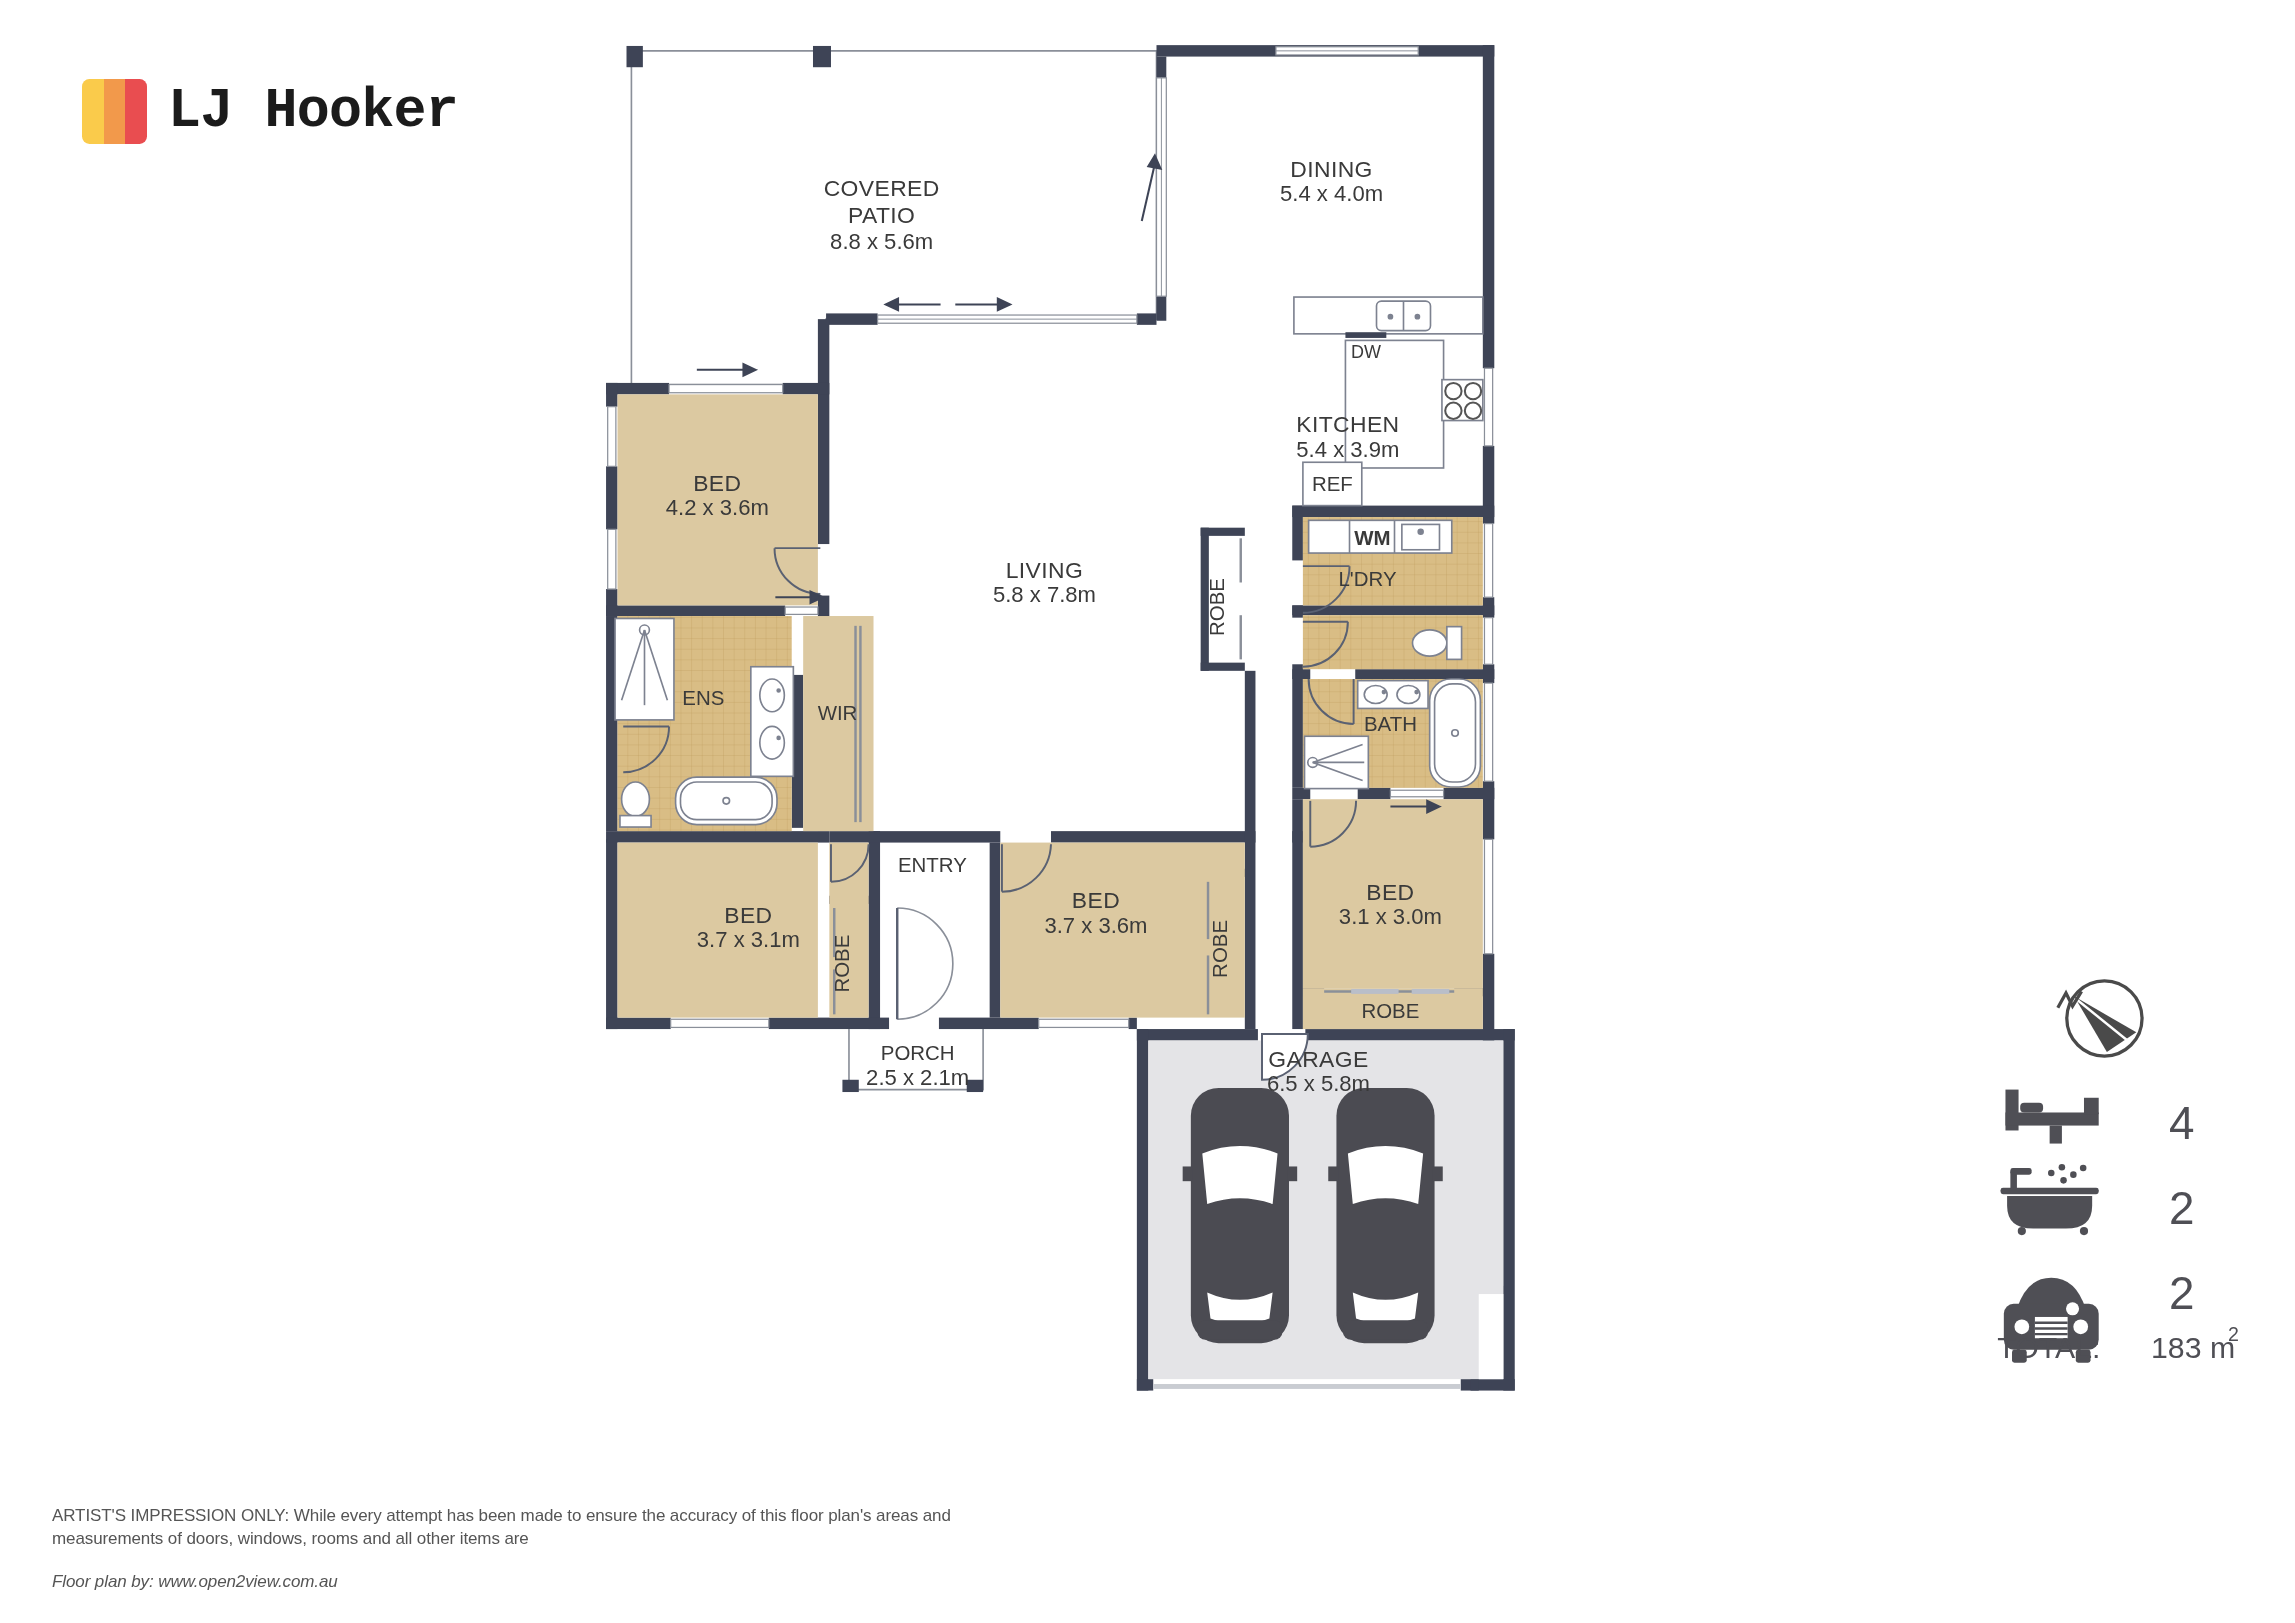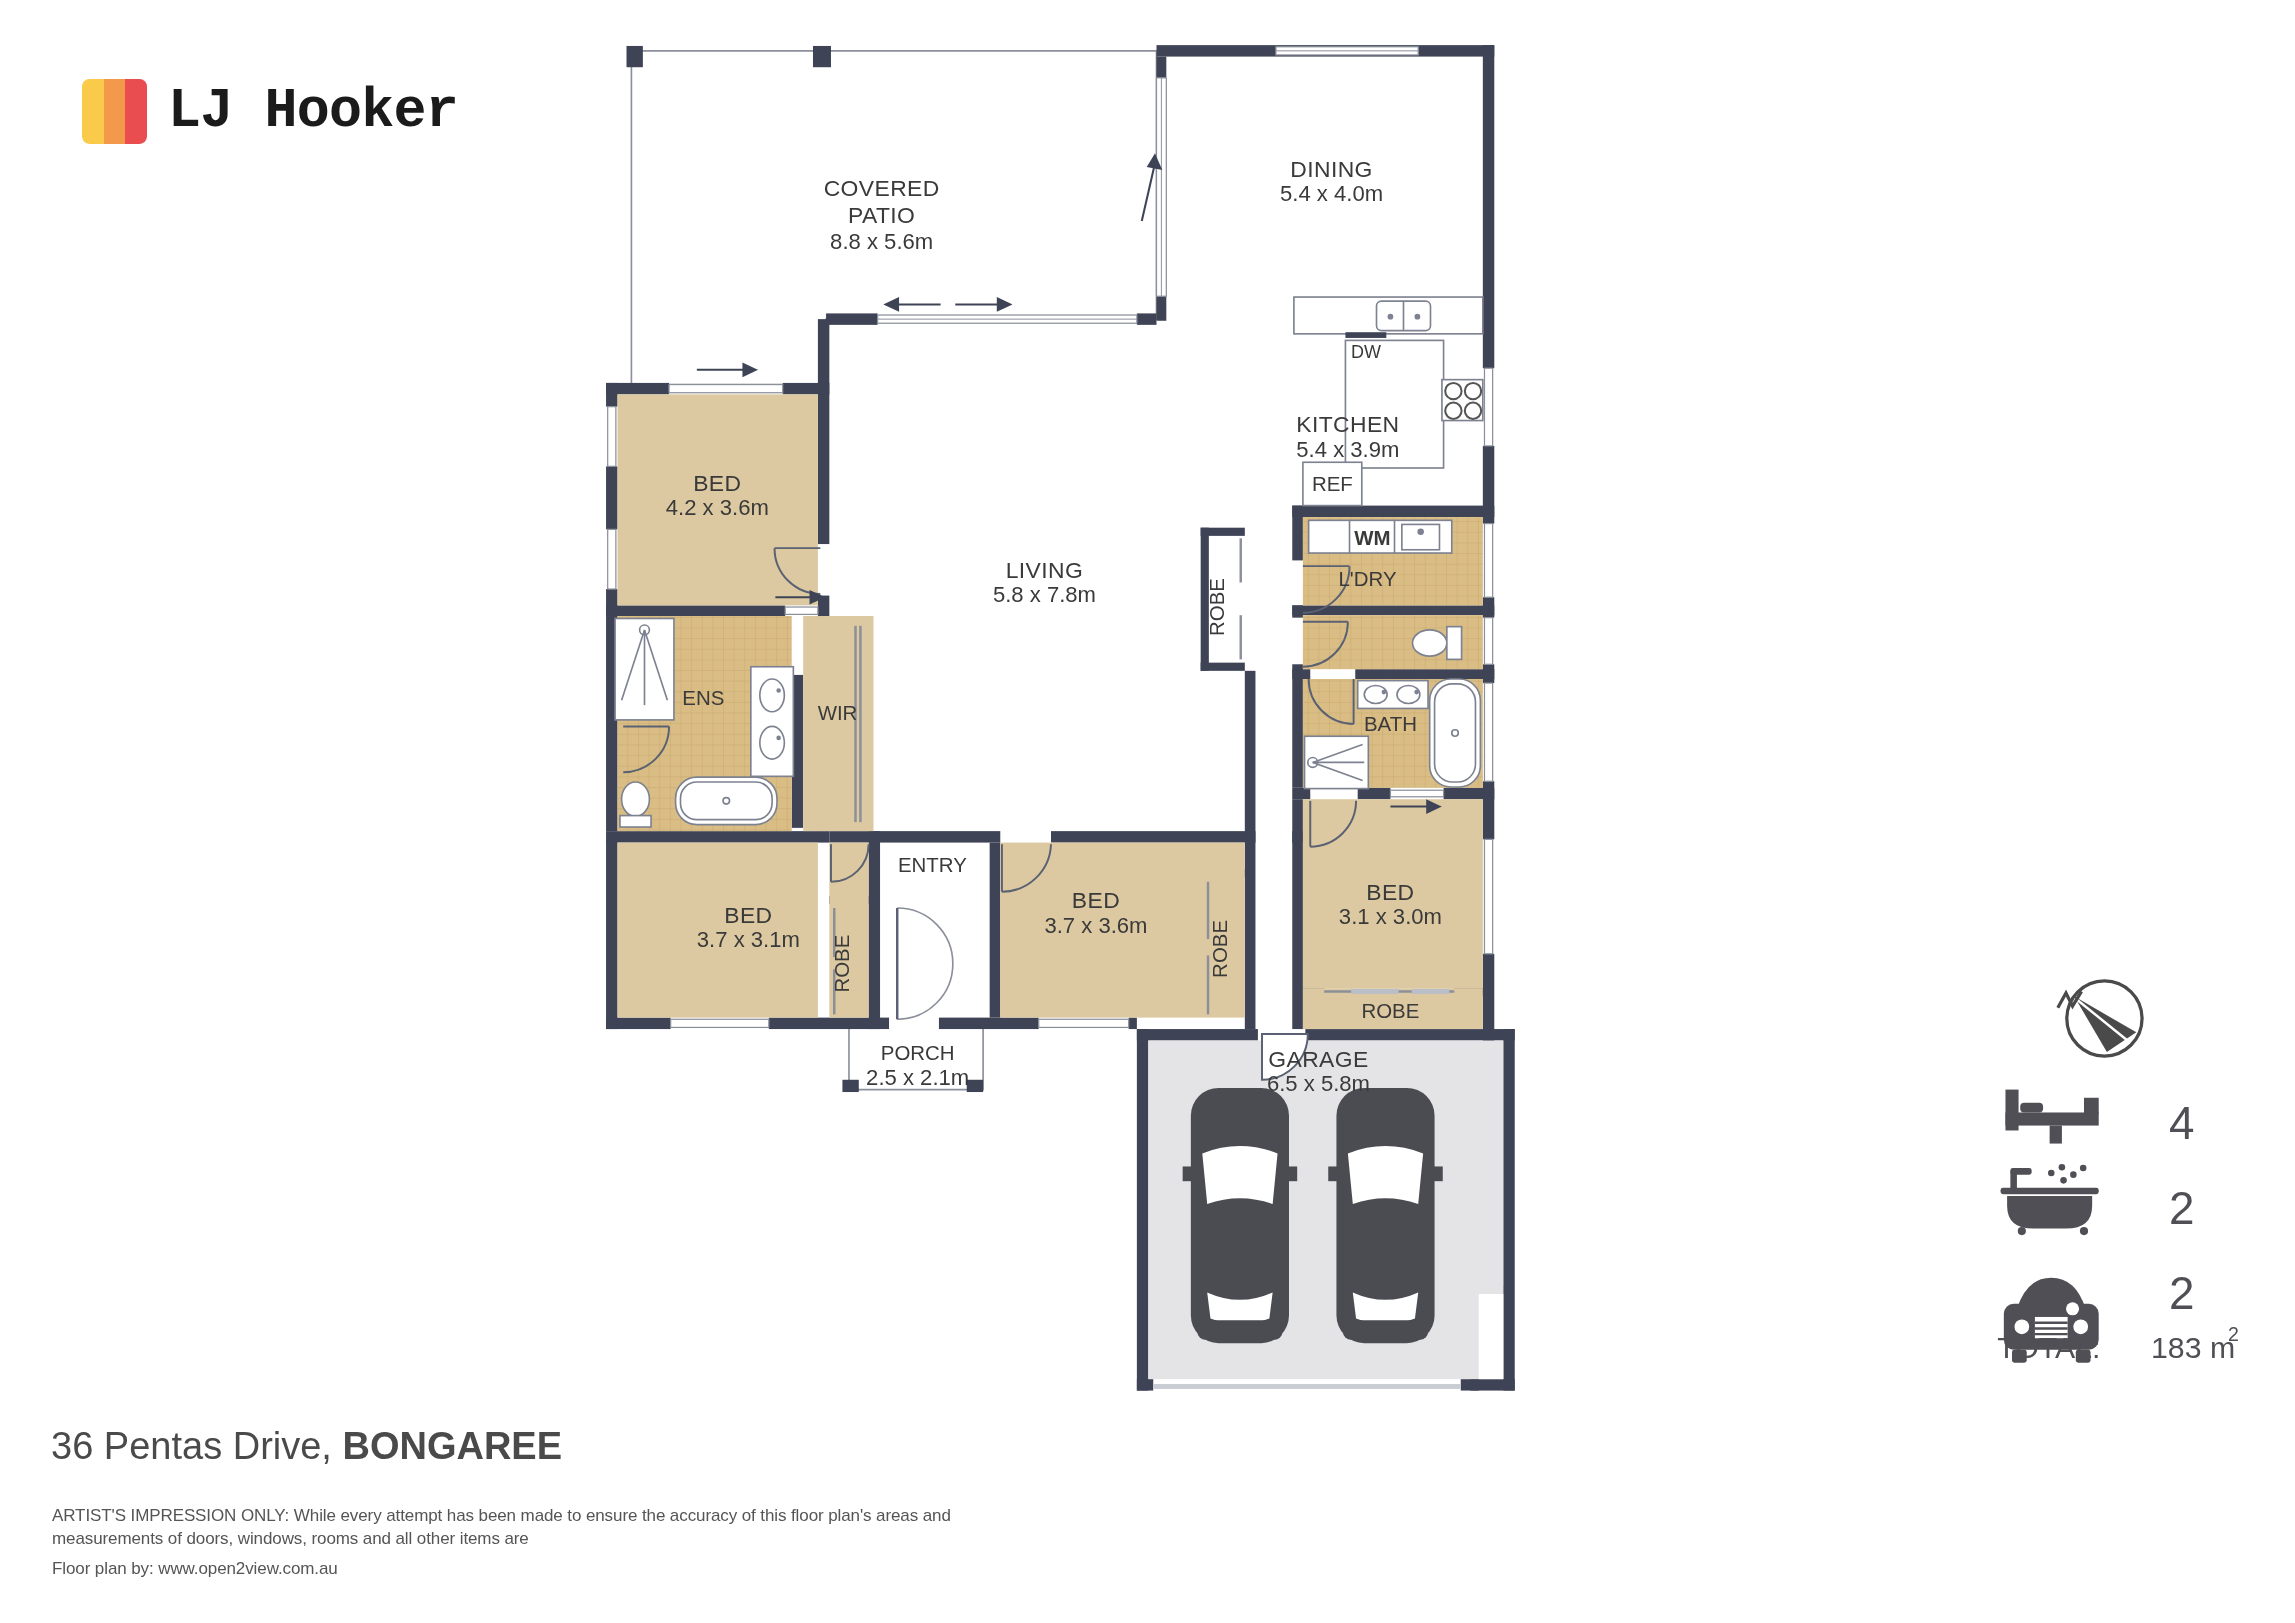--- a/index.html
+++ b/index.html
@@ -9,21 +9,21 @@
   
   #brand{position:absolute;left:82px;top:79px;display:flex;align-items:center;gap:21px;}
   #brand-mark{width:65px;height:65px;border-radius:7.4px;overflow:hidden;display:flex;}
   #brand-mark div{flex:1;}
   #brand-name{font-size:55px;font-weight:bold;color:#1b1b1b;letter-spacing:-0.8px;font-family:Liberation Mono, monospace;}
   
   #address{position:absolute;left:51px;top:1425px;font-size:38px;color:#4a4a4a;}
   #address b{font-weight:bold;}
   #disclaimer{position:absolute;left:52px;top:1504px;width:1014px;font-size:17px;
               line-height:1.38;color:#555;letter-spacing:-0.1px;}
-  #credit{margin-top:6px;}
+  #credit{margin-top:19px;font-style:italic;}
   
   text{font-family:"Liberation Sans", sans-serif;fill:#3a3a3a;}
   .lbl{font-size:28px;letter-spacing:.5px;}
   .dim{font-size:27px;}
   .sm{font-size:25px;}
   .bold{font-weight:bold;}
   .num{font-size:56px;fill:#4f4f55;}
   .tot{font-size:37px;fill:#4f4f55;}
 </style>
 </head>
@@ -399,21 +399,20 @@
         <rect x="2538" y="1650" width="18" height="16" rx="3" fill="#4f4f55"></rect>
       </g>
       <text class="num" x="2652" y="1600">2</text>
 
       <text class="tot" x="2442" y="1660">TOTAL:</text>
       <text class="tot" x="2630" y="1660">183 m</text>
       <text x="2724" y="1640" style="font-size:24px;fill:#4f4f55">2</text>
     </g>
   </svg>
 
-  <div id="address"><span>36 Pentas Drive, </span><b>BONGAREE</b></div>
 
   <div id="disclaimer">
     <div>ARTIST'S IMPRESSION ONLY: While every attempt has been made to ensure the accuracy of this floor plan's areas and measurements of doors, windows, rooms and all other items are</div>
     <div id="credit">Floor plan by: www.open2view.com.au</div>
   </div>
 
 </div>
 
 
 </body></html>

